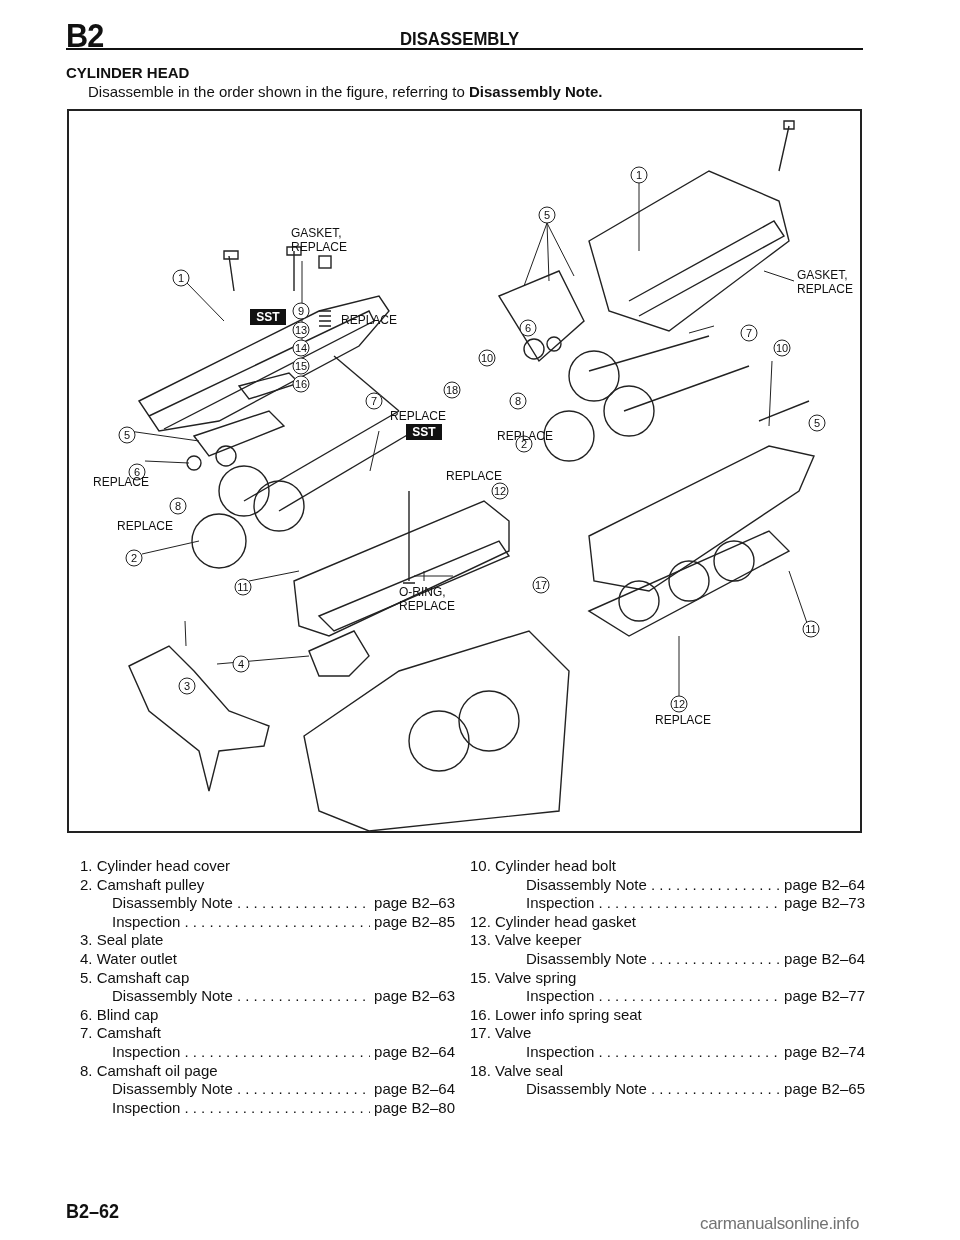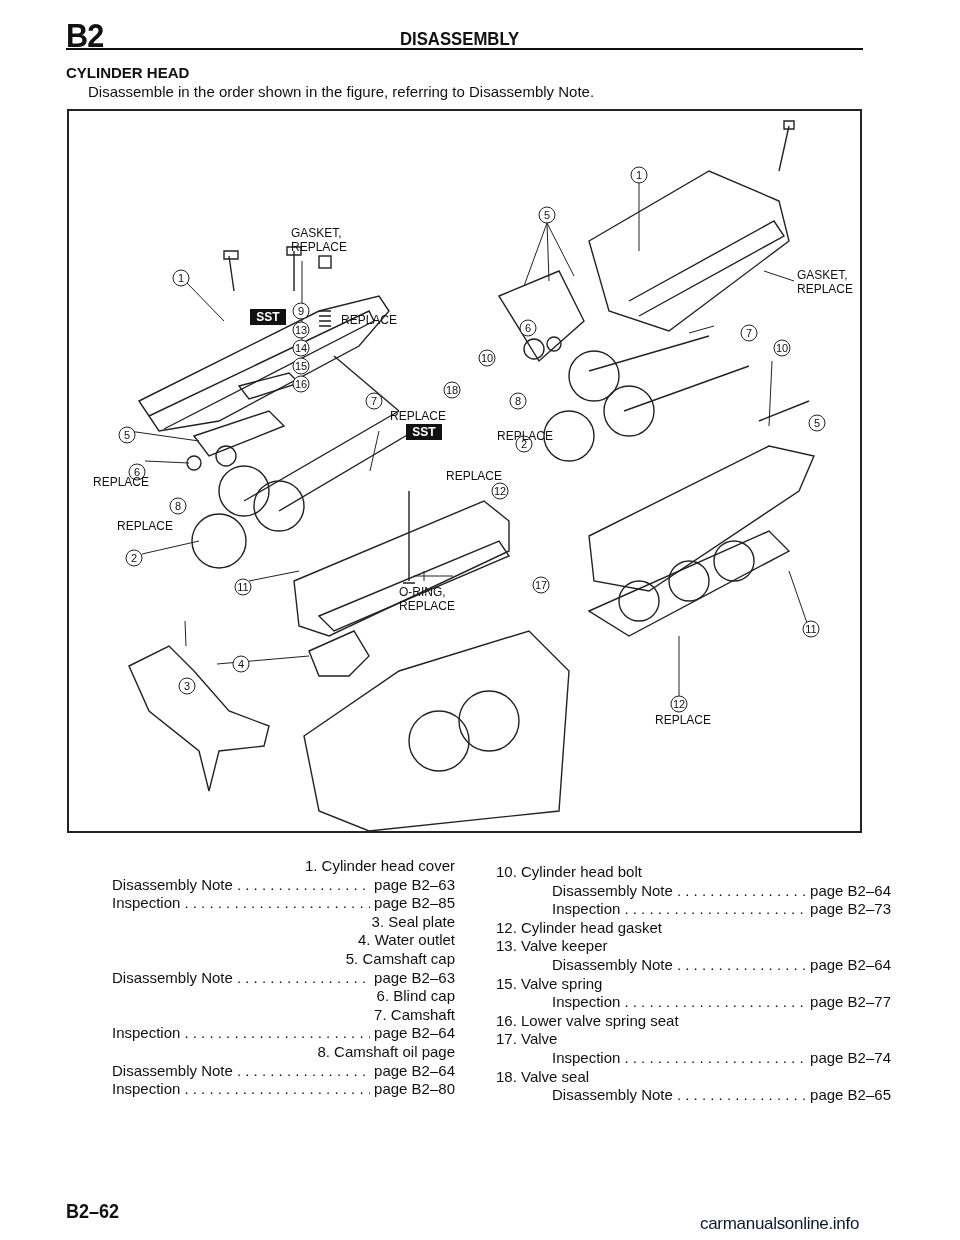--- a/index.html
+++ b/index.html
@@ -5,40 +5,40 @@
   html, body { margin:0; padding:0; background:#ffffff; }
   body { width:960px; height:1240px; position:relative; overflow:hidden;
          font-family:"Liberation Sans", sans-serif; color:#111; }
   .section-code { position:absolute; left:66px; top:16px; font-size:34px; font-weight:bold;
                   letter-spacing:-1px; transform:scaleX(0.9); transform-origin:left; }
   .section-title { position:absolute; left:400px; top:28px; font-size:19px; font-weight:bold;
                    transform:scaleX(0.88); transform-origin:left; }
   .header-rule { position:absolute; left:66px; top:48px; width:797px; height:2px; background:#111; }
   .subhead { position:absolute; left:66px; top:64px; font-size:15px; font-weight:bold; }
   .intro { position:absolute; left:88px; top:83px; font-size:15px; }
-  .intro b { font-weight:normal; }
+  .intro b { font-weight:bold; }
   .figure { position:absolute; left:67px; top:109px; width:795px; height:724px;
             border:2px solid #222; box-sizing:border-box; }
   .figure svg { position:absolute; left:0; top:0; }
   .callout { font-family:"Liberation Sans", sans-serif; font-size:11px; fill:#111; }
   .lbl { font-family:"Liberation Sans", sans-serif; font-size:12px; fill:#111; }
   .sst-box { fill:#111; }
   .sst-text { font-family:"Liberation Sans", sans-serif; font-size:12px; fill:#fff; font-weight:bold; }
   .parts { position:absolute; top:857px; font-size:15px; line-height:18.6px; }
-  .parts.left { left:80px; width:375px;text-align:right; }
-  .parts.right { left:496px; width:395px;margin-top:6px; }
+  .parts.left { left:80px; width:375px; }
+  .parts.right { left:470px; width:395px; }
   .item { white-space:nowrap; }
   .sub { display:flex; white-space:nowrap; padding-left:32px; }
   .sub .dots { flex:1; overflow:hidden; margin:0 4px; letter-spacing:3px; }
   .sub .dots::before { content:". . . . . . . . . . . . . . . . . . . . . . . . . . . . . . . . . . . . . ."; letter-spacing:0; }
   .parts.right .item { padding-left:0; }
   .parts.right .sub { padding-left:56px; }
   .page-number { position:absolute; left:66px; top:1200px; font-size:20px; font-weight:bold;
                  transform:scaleX(0.9); transform-origin:left; }
-  .watermark { position:absolute; left:700px; top:1214px; font-size:17px; color:#0f172a;
+  .watermark { position:absolute; left:700px; top:1214px; font-size:17px; color:#737373;
                letter-spacing:-0.3px; }
 </style>
 </head>
 <body>
 
 <div class="section-code">B2</div>
 <div class="section-title">DISASSEMBLY</div>
 <div class="header-rule"></div>
 
 <div class="subhead">CYLINDER HEAD</div>
@@ -260,20 +260,21 @@
       <g>
         <rect class="sst-box" x="337" y="313" width="36" height="16"></rect>
         <text class="sst-text" x="355" y="325" text-anchor="middle">SST</text>
       </g>
     </g>
   </svg>
 </div>
 
 <div class="parts left" id="parts-left">
     <div class="item"><span>1.</span> <span>Cylinder head cover</span></div>
+    <div class="item"><span>2.</span> <span>Camshaft pulley</span></div>
     <div class="sub">
       <span>Disassembly Note</span>
       <span class="dots"></span>
       <span>page B2–63</span>
     </div>
     <div class="sub">
       <span>Inspection</span>
       <span class="dots"></span>
       <span>page B2–85</span>
     </div>
@@ -322,21 +323,21 @@
       <span>Disassembly Note</span>
       <span class="dots"></span>
       <span>page B2–64</span>
     </div>
     <div class="item"><span>15.</span> <span>Valve spring</span></div>
     <div class="sub">
       <span>Inspection</span>
       <span class="dots"></span>
       <span>page B2–77</span>
     </div>
-    <div class="item"><span>16.</span> <span>Lower valve spring seat</span></div>
+    <div class="item"><span>16.</span> <span>Lower info spring seat</span></div>
     <div class="item"><span>17.</span> <span>Valve</span></div>
     <div class="sub">
       <span>Inspection</span>
       <span class="dots"></span>
       <span>page B2–74</span>
     </div>
     <div class="item"><span>18.</span> <span>Valve seal</span></div>
     <div class="sub">
       <span>Disassembly Note</span>
       <span class="dots"></span>

